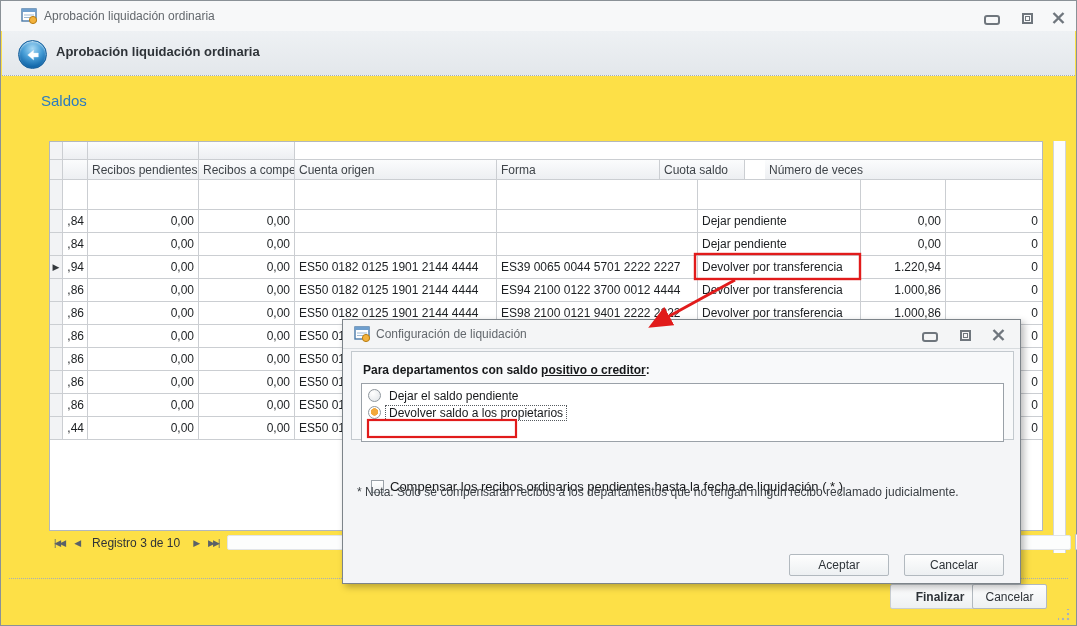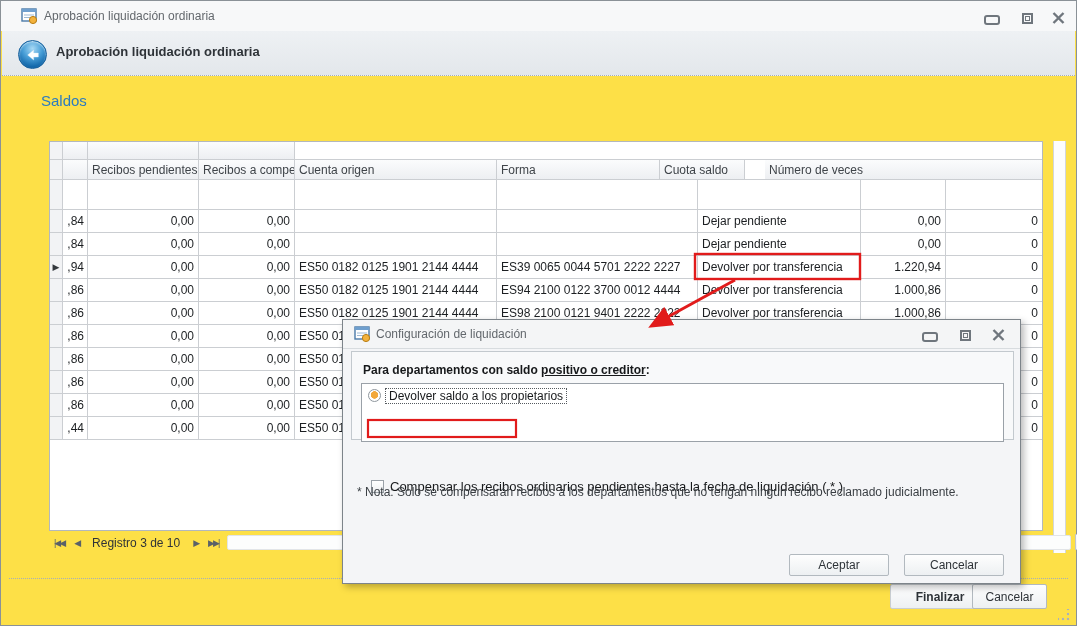--- a/index.html
+++ b/index.html
@@ -338,20 +338,24 @@
             <path d="M1.5 1 L11.5 11 M11.5 1 L1.5 11" stroke="#6f767d" stroke-width="2.4"></path>
           </svg>
       </span>
     </div>
     <div class="dlg-panel">
       <div class="grp-label">
         <span>Para departamentos con saldo </span><span class="u">positivo o creditor</span><span>:</span>
       </div>
       <div class="radio-box">
           <div class="opt-row">
+            <div class="radio"></div>
+            <div class="opt-label">Dejar el saldo pendiente</div>
+          </div>
+          <div class="opt-row">
             <div class="radio on"></div>
             <div class="opt-label focus">Devolver saldo a los propietarios</div>
           </div>
         </div>
       <div class="chk-row">
         <span class="checkbox"></span>
         <span class="chk-label">Compensar los recibos ordinarios pendientes hasta la fecha de liquidación ( * )</span>
       </div>
     </div>
     <div class="dlg-note">* Nota: Solo se compensarán recibos a los departamentos que no tengan ningun recibo reclamado judicialmente.</div>

